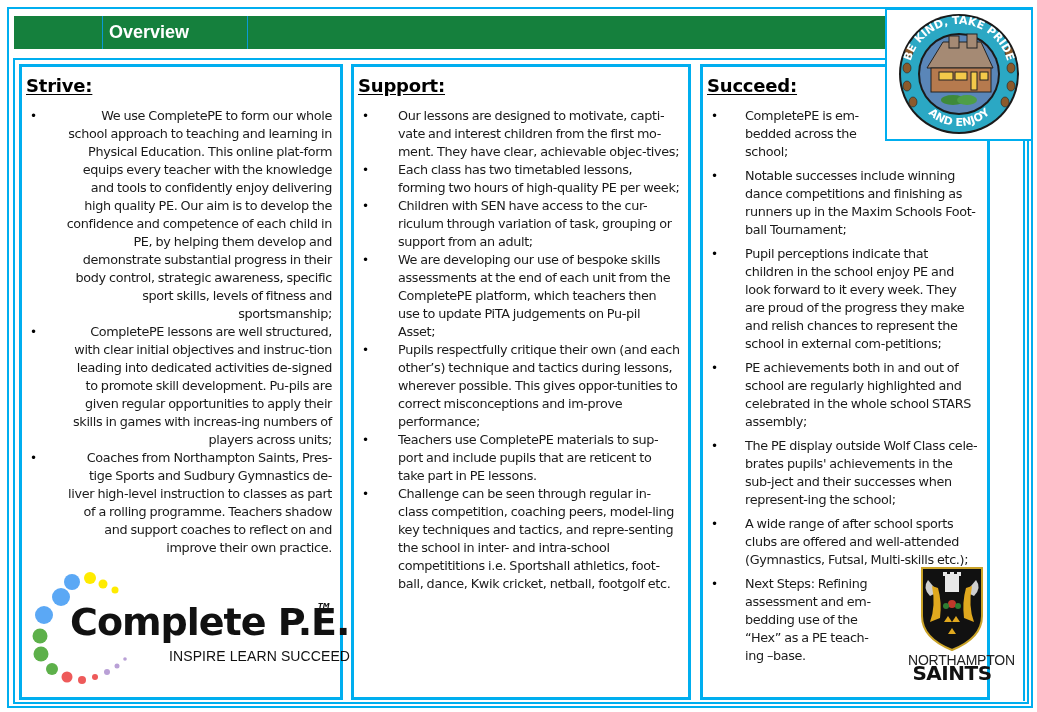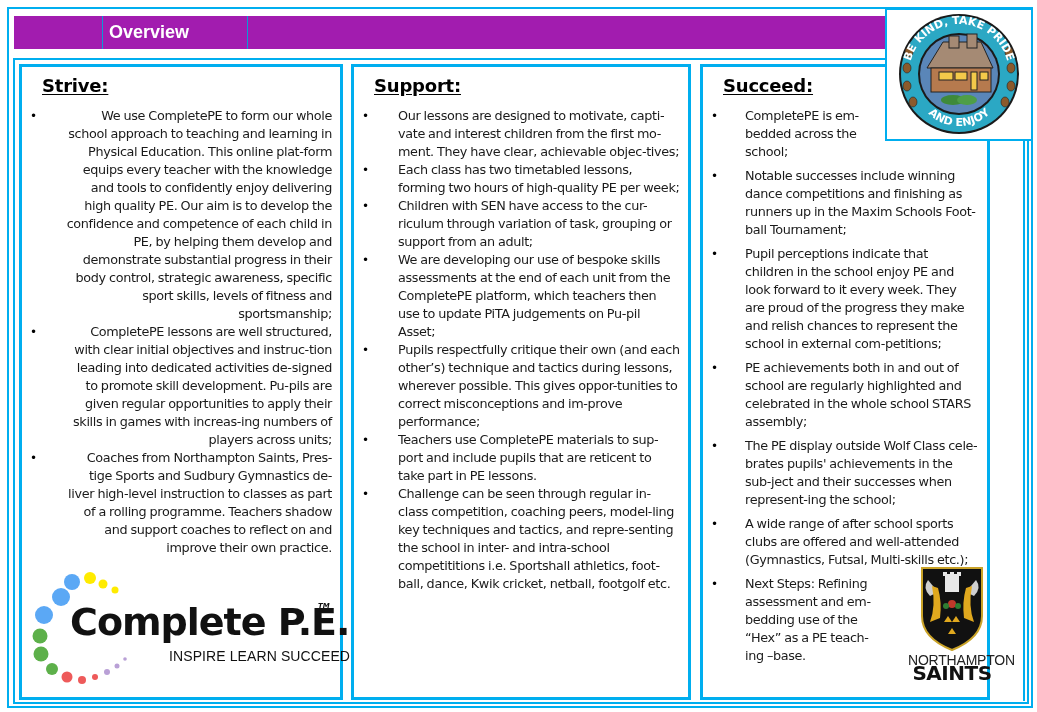--- a/index.html
+++ b/index.html
@@ -9,21 +9,21 @@
   .outer-frame {
     position: absolute; left: 7px; top: 7px; width: 1026px; height: 701px;
     border: 2px solid #00AEEF;
   }
   .inner-frame {
     position: absolute; left: 13px; top: 58px; width: 1016px; height: 646px;
     border: 2px solid #00AEEF;
   }
   .header-bar {
     position: absolute; left: 14px; top: 16px; width: 874px; height: 33px;
-    background: #a21caf; display: flex;
+    background: #15803d; display: flex;
   }
   .header-cell {
     height: 100%; border-right: 1px solid #0a9ad6;
     color: #ffffff; font-family: "Liberation Sans", sans-serif; font-weight: bold;
     font-size: 18px; line-height: 33px; padding-left: 6px; white-space: nowrap;
   }
   .hc-empty1 { width: 89px; }
   .hc-overview { width: 145px; }
   .hc-title { width: 494px; }
   .hc-empty2 { flex: 1; border-right: none; }
@@ -33,21 +33,21 @@
     border: 3px solid #00AEEF; background: #fff;
     padding: 8px 8px 0 4px;
   }
   .col-strive { left: 19px; width: 324px; }
   .col-support { left: 351px; width: 340px; }
   .col-succeed { left: 700px; width: 290px; }
 
   .col-heading {
     font-family: "DejaVu Sans", sans-serif; font-weight: bold; font-size: 18px;
     text-decoration: underline; text-underline-offset: 2px; color: #000;
-    margin-bottom: 11px; letter-spacing: -0.2px; margin-left: 16px;
+    margin-bottom: 11px; letter-spacing: -0.2px;
   }
   ul.bullets { list-style: none; }
   ul.bullets li {
     position: relative; padding-left: 38px;
     font-size: 12.8px; line-height: 18px; color: #1a1a1a;
     letter-spacing: -0.35px; word-spacing: -0.5px;
   }
   ul.bullets li::before {
     content: "•"; position: absolute; left: 4px; top: 0; font-size: 12px; color: #000;
   }

